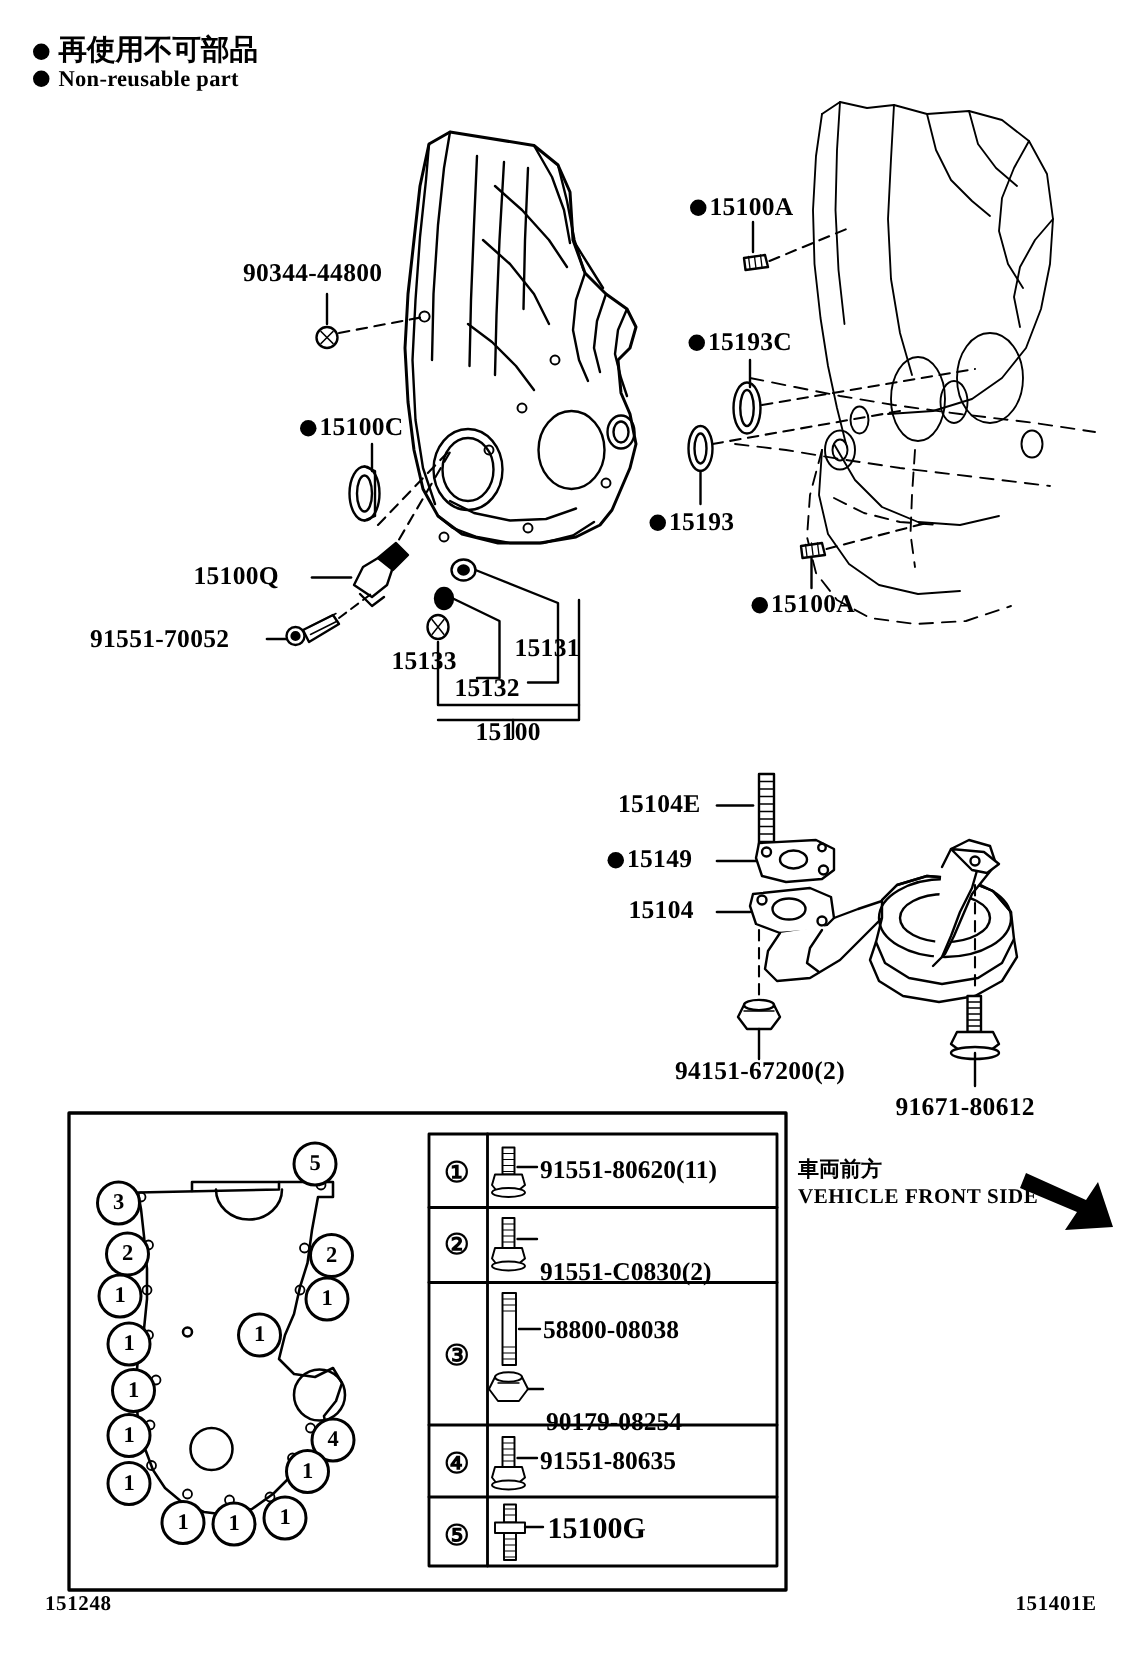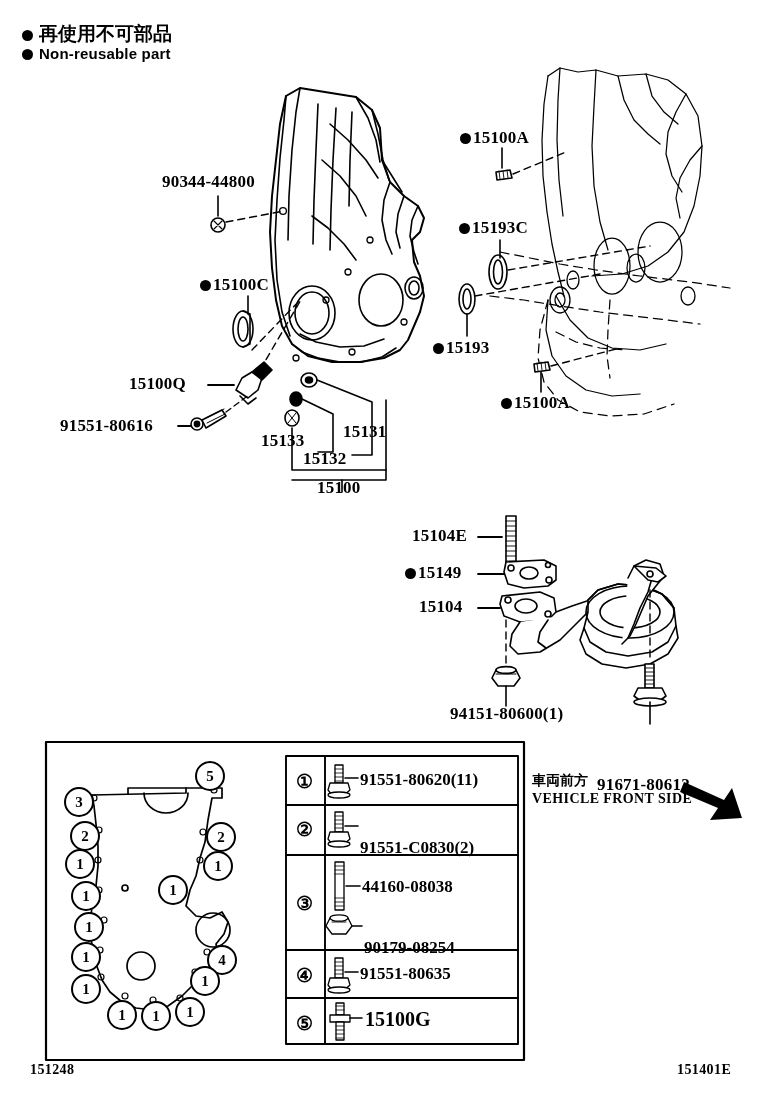--- a/index.html
+++ b/index.html
@@ -19,21 +19,21 @@
   }
   .dot{
     display:inline-block;width:11px;height:11px;border-radius:50%;
     background:#000;vertical-align:-1px;margin-right:2px;
   }
   .note{
     position:absolute;font-weight:bold;line-height:1;white-space:nowrap;
   }
   .note .txt{margin-left:4px;}
   .note-jp{font-family:"DejaVu Sans",sans-serif;font-size:19px;}
-  .note-en{font-family:Liberation Sans, sans-serif;font-size:15px;letter-spacing:0.2px;}
+  .note-en{font-family:Liberation Serif, serif;font-size:15px;letter-spacing:0.2px;}
   .corner{
     position:absolute;font-family:"Liberation Serif",serif;font-weight:bold;
     font-size:14px;letter-spacing:0.4px;
   }
   svg{position:absolute;left:0;top:0;}
   .frontside{
     position:absolute;font-weight:bold;line-height:1.25;white-space:nowrap;
   }
   .fs-jp{font-family:"DejaVu Sans",sans-serif;font-size:14px;display:block;}
   .fs-en{font-family:"Liberation Serif",serif;font-size:14px;letter-spacing:0.4px;display:block;}
@@ -364,21 +364,21 @@
   </g>
 </svg>
 
 <div class="lbl" style="left:162px;top:173px;">90344-44800</div>
 
 <div class="lbl" style="left:200px;top:276px;">
   <span class="dot"></span><span>15100C</span>
 </div>
 
 <div class="lbl" style="left:129px;top:375px;">15100Q</div>
-<div class="lbl" style="left:60px;top:417px;">91551-80616</div>
+<div class="lbl" style="left:60px;top:417px;">91551-70052</div>
 
 <div class="lbl" style="left:261px;top:432px;">15133</div>
 <div class="lbl" style="left:303px;top:450px;">15132</div>
 <div class="lbl" style="left:343px;top:423px;">15131</div>
 <div class="lbl" style="left:317px;top:479px;">15100</div>
 
 <div class="lbl" style="left:460px;top:129px;">
   <span class="dot"></span><span>15100A</span>
 </div>
 <div class="lbl" style="left:459px;top:219px;">
@@ -389,31 +389,31 @@
 </div>
 <div class="lbl" style="left:501px;top:394px;">
   <span class="dot"></span><span>15100A</span>
 </div>
 
 <div class="lbl" style="left:412px;top:527px;">15104E</div>
 <div class="lbl" style="left:405px;top:564px;">
   <span class="dot"></span><span>15149</span>
 </div>
 <div class="lbl" style="left:419px;top:598px;">15104</div>
-<div class="lbl" style="left:450px;top:705px;">94151-80600(1)</div>
-<div class="lbl" style="left:597px;top:729px;margin-top:47px;">91671-80612</div>
+<div class="lbl" style="left:450px;top:705px;">94151-67200(2)</div>
+<div class="lbl" style="left:597px;top:729px;">91671-80612</div>
 
 <div class="tbl-num" style="left:296px;top:770px;font-size:19px;">①</div>
 <div class="tbl-num" style="left:360px;top:770px;">91551-80620(11)</div>
 
 <div class="tbl-num" style="left:296px;top:818px;font-size:19px;">②</div>
 <div class="tbl-num" style="left:360px;top:814px;margin-top:24px;">91551-C0830(2)</div>
 
 <div class="tbl-num" style="left:296px;top:892px;font-size:19px;">③</div>
-<div class="tbl-num" style="left:362px;top:877px;">44160-08038</div>
+<div class="tbl-num" style="left:362px;top:877px;">58800-08038</div>
 <div class="tbl-num" style="left:364px;top:917px;margin-top:21px;">90179-08254</div>
 
 <div class="tbl-num" style="left:296px;top:964px;font-size:19px;">④</div>
 <div class="tbl-num" style="left:360px;top:964px;">91551-80635</div>
 
 <div class="tbl-num" style="left:296px;top:1012px;font-size:19px;">⑤</div>
 <div class="tbl-num" style="left:365px;top:1008px;font-size:20px;">15100G</div>
 
 <div id="markers">
     <div style="position: absolute; left: 195px; top: 761px; width: 26px; height: 26px; border: 2px solid rgb(0, 0, 0); border-radius: 50%; background: rgb(255, 255, 255); display: flex; align-items: center; justify-content: center; font-family: &quot;Liberation Serif&quot;, serif; font-weight: bold; font-size: 15px; line-height: 1;">5</div>

